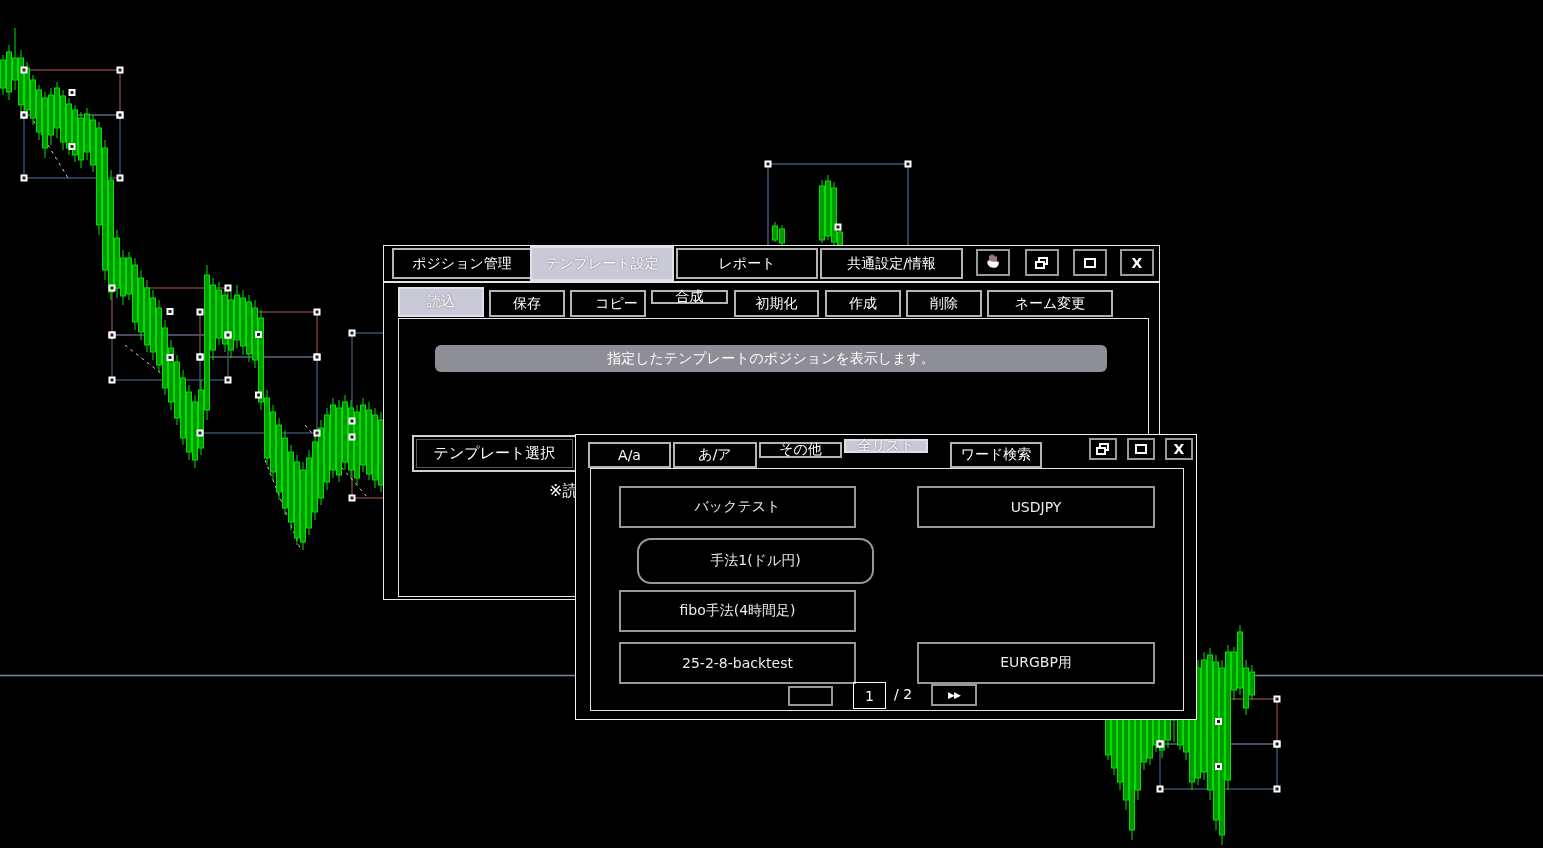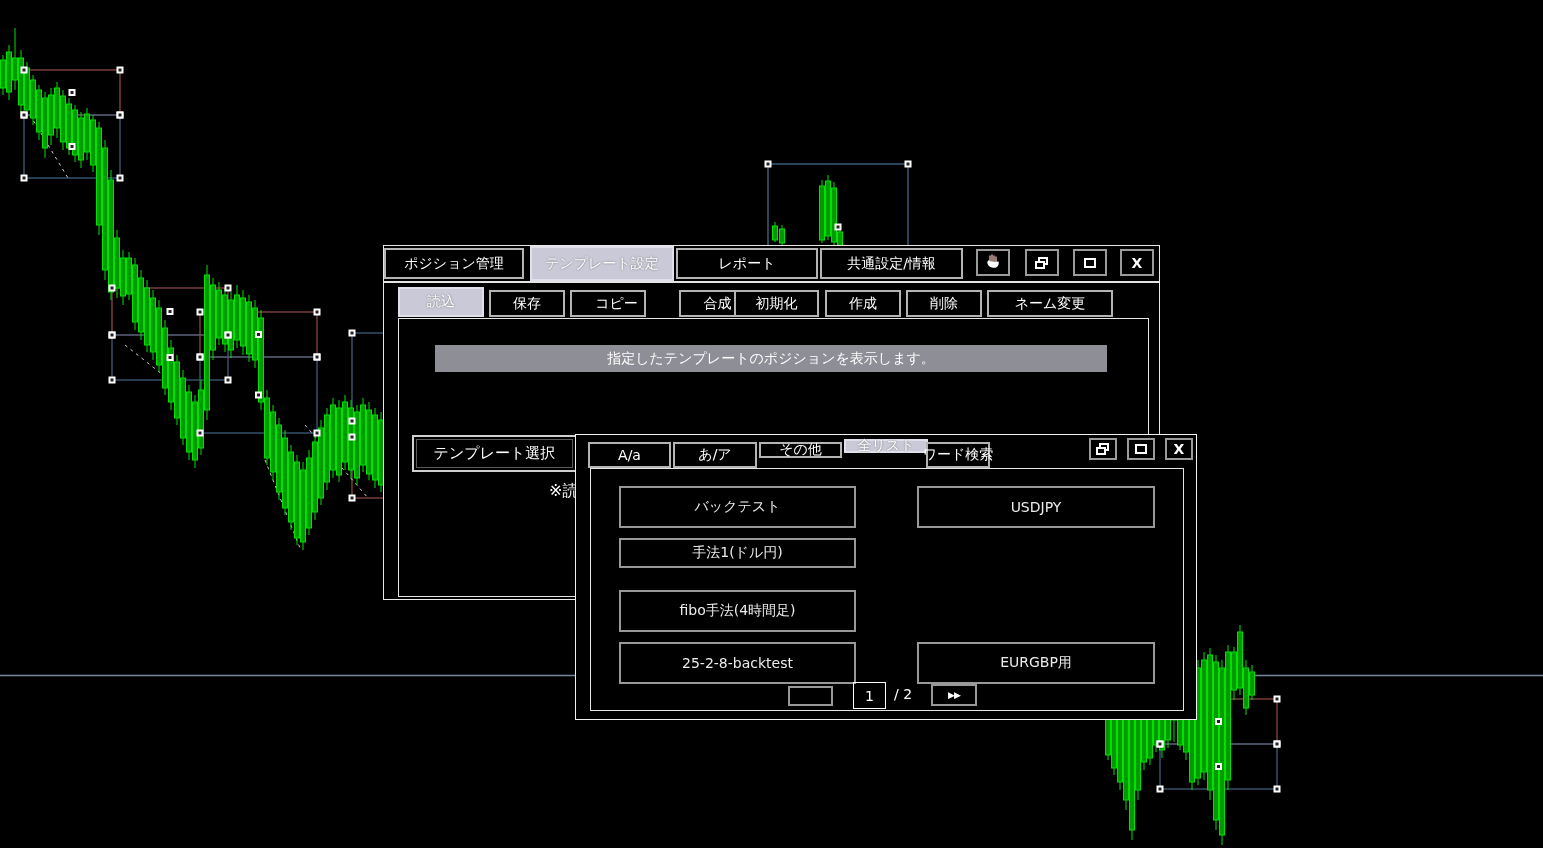--- a/index.html
+++ b/index.html
@@ -20,21 +20,21 @@
   .restore-wrap .b{position:absolute;box-sizing:border-box;border:2px solid #fff;width:10px;height:8px;}
   .restore-wrap .b1{left:3px;top:0;}
   .restore-wrap .b2{left:0;top:4px;background:#000;}
 
   
   #main-panel{left:383px;top:245px;width:777px;height:355px;z-index:10;}
   #mp-sep{position:absolute;left:0;top:35px;width:100%;height:2px;background:#e4e4e4;}
   #mp-content{position:absolute;left:14px;top:72px;width:751px;height:279px;
               border:1px solid #e4e4e4;background:#000;box-sizing:border-box;}
   #mp-msg{position:absolute;left:36px;top:26px;width:672px;height:27px;background:#8e8e96;
-          color:#fff;font-size:14px;display:flex;align-items:center;justify-content:center;}
+          color:#fff;font-size:14px;display:flex;align-items:center;justify-content:center;border-radius:6px;}
   #tpl-select-btn{position:absolute;left:13px;top:116px;width:165px;height:37px;background:#000;
           border:2px solid #cfcfcf;outline:1px solid #5a5a5a;outline-offset:-5px;
           color:#fff;font-size:15px;display:flex;align-items:center;justify-content:center;box-sizing:border-box;}
   #mp-note{position:absolute;left:150px;top:162px;color:#fff;font-size:16px;}
 
   
   #tpl-dialog{left:575px;top:434px;width:622px;height:286px;z-index:20;border-color:#f2f2f2;}
   #td-frame{position:absolute;left:14px;top:33px;width:594px;height:243px;
             border:1px solid #e4e4e4;background:#000;box-sizing:border-box;}
   .tpl-btn{position:absolute;box-sizing:border-box;background:#000;border:2px solid #989898;
@@ -364,21 +364,21 @@
       <rect x="1275.5" y="742.5" width="3" height="3" fill="#222222"></rect>
       <rect x="1156.5" y="785.5" width="7" height="7" fill="#ffffff"></rect>
       <rect x="1158.5" y="787.5" width="3" height="3" fill="#222222"></rect>
       <rect x="1273.5" y="785.5" width="7" height="7" fill="#ffffff"></rect>
       <rect x="1275.5" y="787.5" width="3" height="3" fill="#222222"></rect>
       <rect x="1215" y="763" width="7" height="7" fill="#ffffff"></rect>
       <rect x="1217" y="765" width="3" height="3" fill="#222222"></rect>
     </svg>
 
   <div class="panel" id="main-panel">
-    <div class="tab" style="left:0;top:2px;width:140px;height:31px;">ポジション管理</div>
+    <div class="tab" style="left:8px;top:2px;width:140px;height:31px;">ポジション管理</div>
     <div class="tab sel" style="left:146px;top:0;width:144px;height:35px;">テンプレート設定</div>
     <div class="tab" style="left:292px;top:2px;width:142px;height:31px;">レポート</div>
     <div class="tab" style="left:436px;top:2px;width:143px;height:31px;">共通設定/情報</div>
 
     <div class="winbtn" style="left:592px;top:3px;width:34px;height:27px;">
       <span>
         <svg width="16" height="16" viewBox="0 0 16 16">
           <g stroke="#d8b0a8" stroke-width="1.4" fill="none" stroke-linecap="round">
             <path d="M5 8 V3"></path>
               <path d="M7 8 V2"></path>
@@ -400,57 +400,57 @@
     </div>
     <div class="winbtn" style="left:736px;top:3px;width:34px;height:27px;">
       <span class="x-glyph">X</span>
     </div>
 
     <div id="mp-sep"></div>
 
     <div class="tab sel" style="left:14px;top:41px;width:86px;height:30px;">読込</div>
     <div class="tab" style="left:105px;top:44px;width:76px;height:27px;">保存</div>
     <div class="tab" style="left:186px;top:44px;width:76px;height:27px;padding-left:17px;">コピー</div>
-    <div class="tab" style="left:267px;top:44px;width:77px;height:27px;margin-left:28px;">合成</div>
+    <div class="tab" style="left:267px;top:44px;width:77px;height:14px;">合成</div>
     <div class="tab" style="left:350px;top:44px;width:85px;height:27px;">初期化</div>
     <div class="tab" style="left:441px;top:44px;width:76px;height:27px;">作成</div>
     <div class="tab" style="left:522px;top:44px;width:76px;height:27px;">削除</div>
     <div class="tab" style="left:603px;top:44px;width:126px;height:27px;">ネーム変更</div>
 
     <div id="mp-content">
       <div id="mp-msg">指定したテンプレートのポジションを表示します。</div>
       <div id="tpl-select-btn">テンプレート選択</div>
       <div id="mp-note">※読</div>
     </div>
   </div>
 
   <div class="panel" id="tpl-dialog">
     <div class="tab" style="left:12px;top:7px;width:83px;height:26px;">A/a</div>
     <div class="tab" style="left:97px;top:7px;width:84px;height:26px;">あ/ア</div>
     <div class="tab" style="left:183px;top:7px;width:83px;height:16px;">その他</div>
     <div class="tab sel" style="left:268px;top:4px;width:84px;height:14px;">全リスト</div>
-    <div class="tab" style="left:350px;top:7px;width:64px;height:26px;">ワード検索</div>
+    <div class="tab" style="left:374px;top:7px;width:92px;height:26px;">ワード検索</div>
 
     <div class="winbtn" style="left:513px;top:3px;width:28px;height:22px;">
       <span class="restore-wrap">
           <span class="b b1"></span>
           <span class="b b2"></span>
         </span>
     </div>
     <div class="winbtn" style="left:551px;top:3px;width:28px;height:22px;">
       <span class="sq"></span>
     </div>
     <div class="winbtn" style="left:589px;top:3px;width:28px;height:22px;">
       <span class="x-glyph">X</span>
     </div>
 
     <div id="td-frame">
       <div class="tpl-btn" style="left:28px;top:17px;width:237px;height:42px;">バックテスト</div>
       <div class="tpl-btn" style="left:326px;top:17px;width:238px;height:42px;">USDJPY</div>
-      <div class="tpl-btn" style="left:28px;top:69px;width:237px;height:30px;">手法1(ドル円)</div>
+      <div class="tpl-btn" style="left:46px;top:69px;width:237px;height:46px;border-radius:14px;">手法1(ドル円)</div>
       <div class="tpl-btn" style="left:28px;top:121px;width:237px;height:42px;">fibo手法(4時間足)</div>
       <div class="tpl-btn" style="left:28px;top:173px;width:237px;height:42px;">25-2-8-backtest</div>
       <div class="tpl-btn" style="left:326px;top:173px;width:238px;height:42px;">EURGBP用</div>
 
       <div id="pg-empty"></div>
       <div id="pg-cur">1</div>
       <div id="pg-sep">/ 2</div>
       <div id="pg-next">
         <span>▶▶</span>
       </div>

